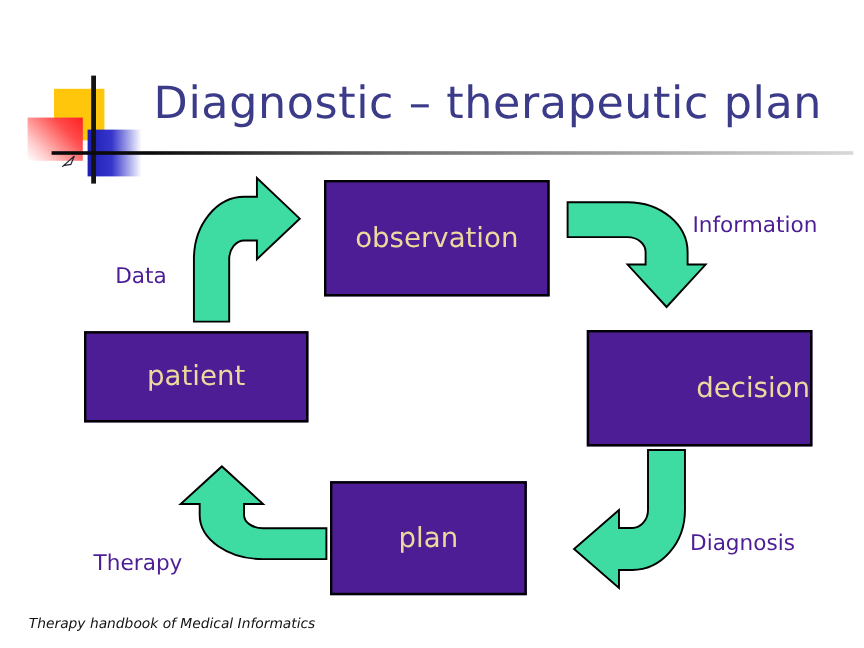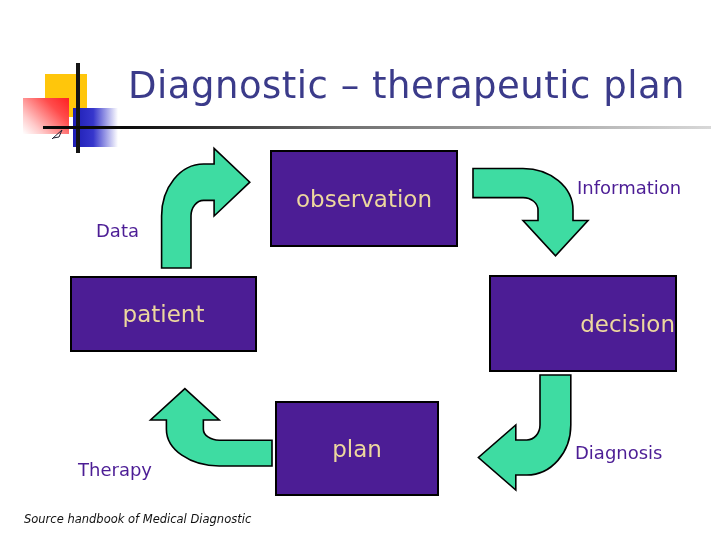--- a/index.html
+++ b/index.html
@@ -84,14 +84,14 @@
   <svg class="arrow a2" viewBox="0 0 100 100" preserveAspectRatio="none">
     <path d="M 0,12 H 40 A 40 40 0 0 1 80,52 V 62 H 92 L 66,96 L 40,62 H 52 V 52 A 12 12 0 0 0 40,40 H 0 Z"></path>
   </svg>
   <svg class="arrow a3" viewBox="0 0 100 100" preserveAspectRatio="none">
     <path transform="rotate(90 50 50)" d="M 0,12 H 40 A 40 40 0 0 1 80,52 V 62 H 92 L 66,96 L 40,62 H 52 V 52 A 12 12 0 0 0 40,40 H 0 Z"></path>
   </svg>
   <svg class="arrow a4" viewBox="0 0 100 100" preserveAspectRatio="none">
     <path transform="rotate(180 50 50)" d="M 0,12 H 40 A 40 40 0 0 1 80,52 V 62 H 92 L 66,96 L 40,62 H 52 V 52 A 12 12 0 0 0 40,40 H 0 Z"></path>
   </svg>
 
-  <div class="source">Source handbook of Medical Diagnostic</div>
+  <div class="source">Therapy handbook of Medical Informatics</div>
 </div>
 
 </body></html>

